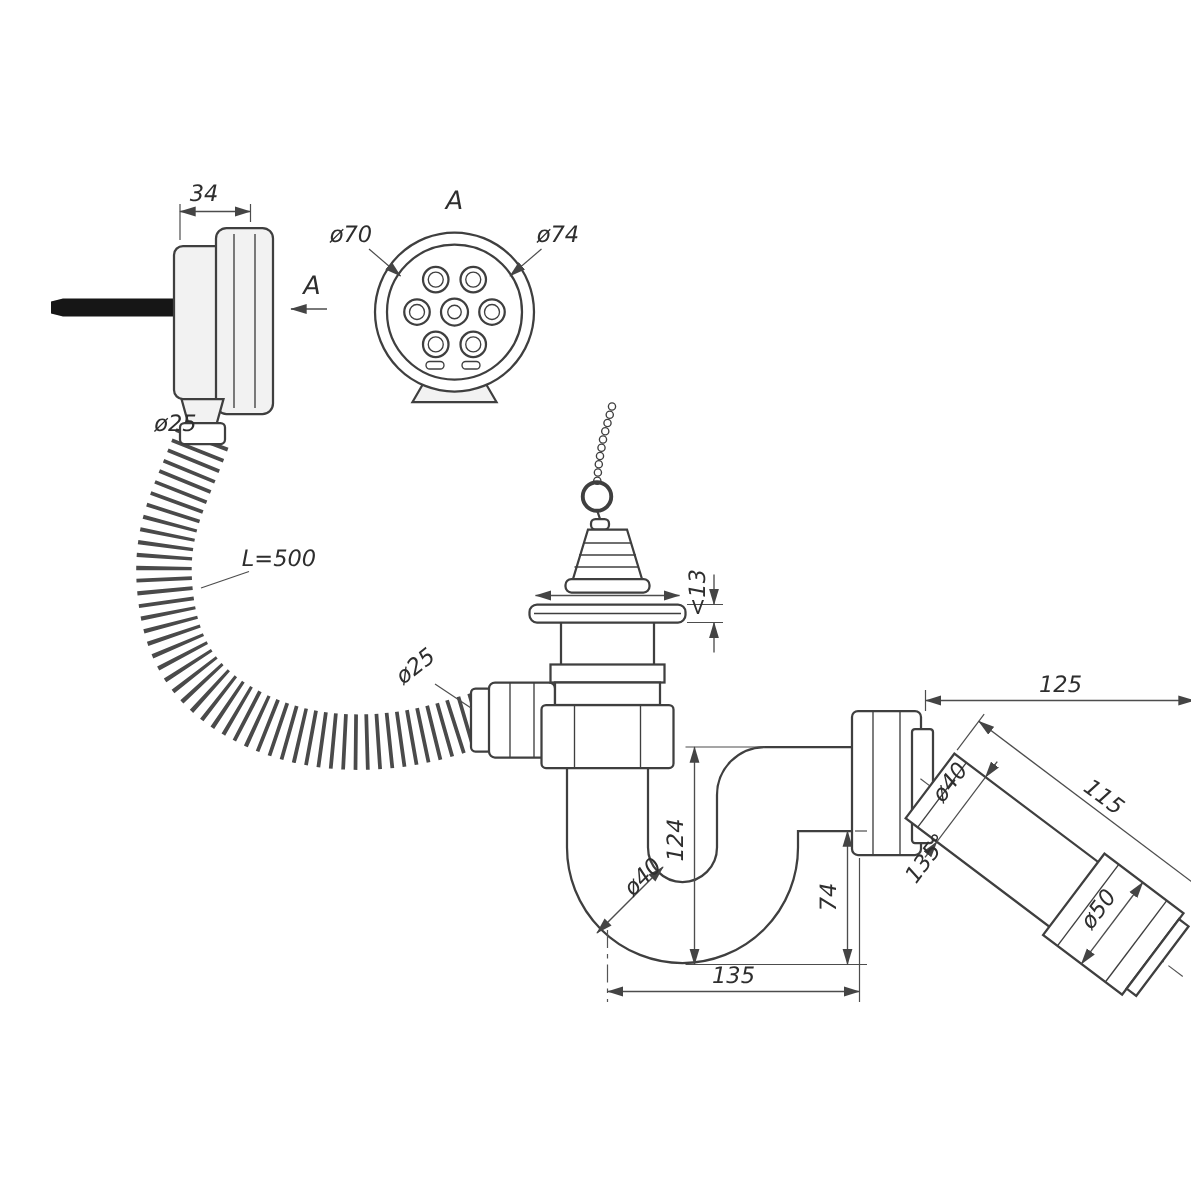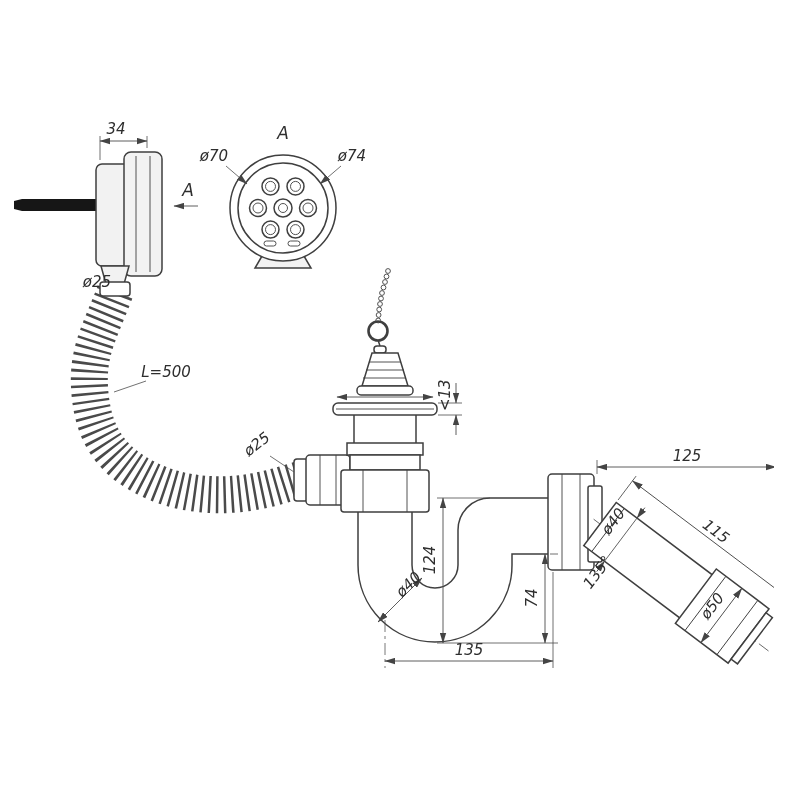--- a/index.html
+++ b/index.html
@@ -1,16 +1,16 @@
 <!DOCTYPE html>
 <html><head>
 <meta charset="utf-8">
 <style>
   html,body{margin:0;padding:0;background:#fff;}
-  .wrap{width:774px;height:800px;background:#fff;position:relative;overflow:hidden;}
+  .wrap{width:774px;height:800px;background:#fff;position:relative;overflow:hidden;margin-left:20px;}
   svg{display:block;}
   svg text{font-family:"DejaVu Sans",sans-serif;font-style:italic;font-size:15px;fill:#2e2e2e;}
   svg text.big{font-size:17px;}
   .ol{stroke:#3f3f3f;stroke-width:1.5;fill:none;}
   .olf{stroke:#3f3f3f;stroke-width:1.5;fill:#fff;}
   .olg{stroke:#3f3f3f;stroke-width:1.5;fill:#f2f2f2;}
   .thin{stroke:#3f3f3f;stroke-width:0.9;fill:none;}
   .dim{stroke:#4d4d4d;stroke-width:0.9;fill:none;}
   .ext{stroke:#4d4d4d;stroke-width:0.8;fill:none;}
   .cl{stroke:#555;stroke-width:0.8;fill:none;stroke-dasharray:12 4 3 4;}

